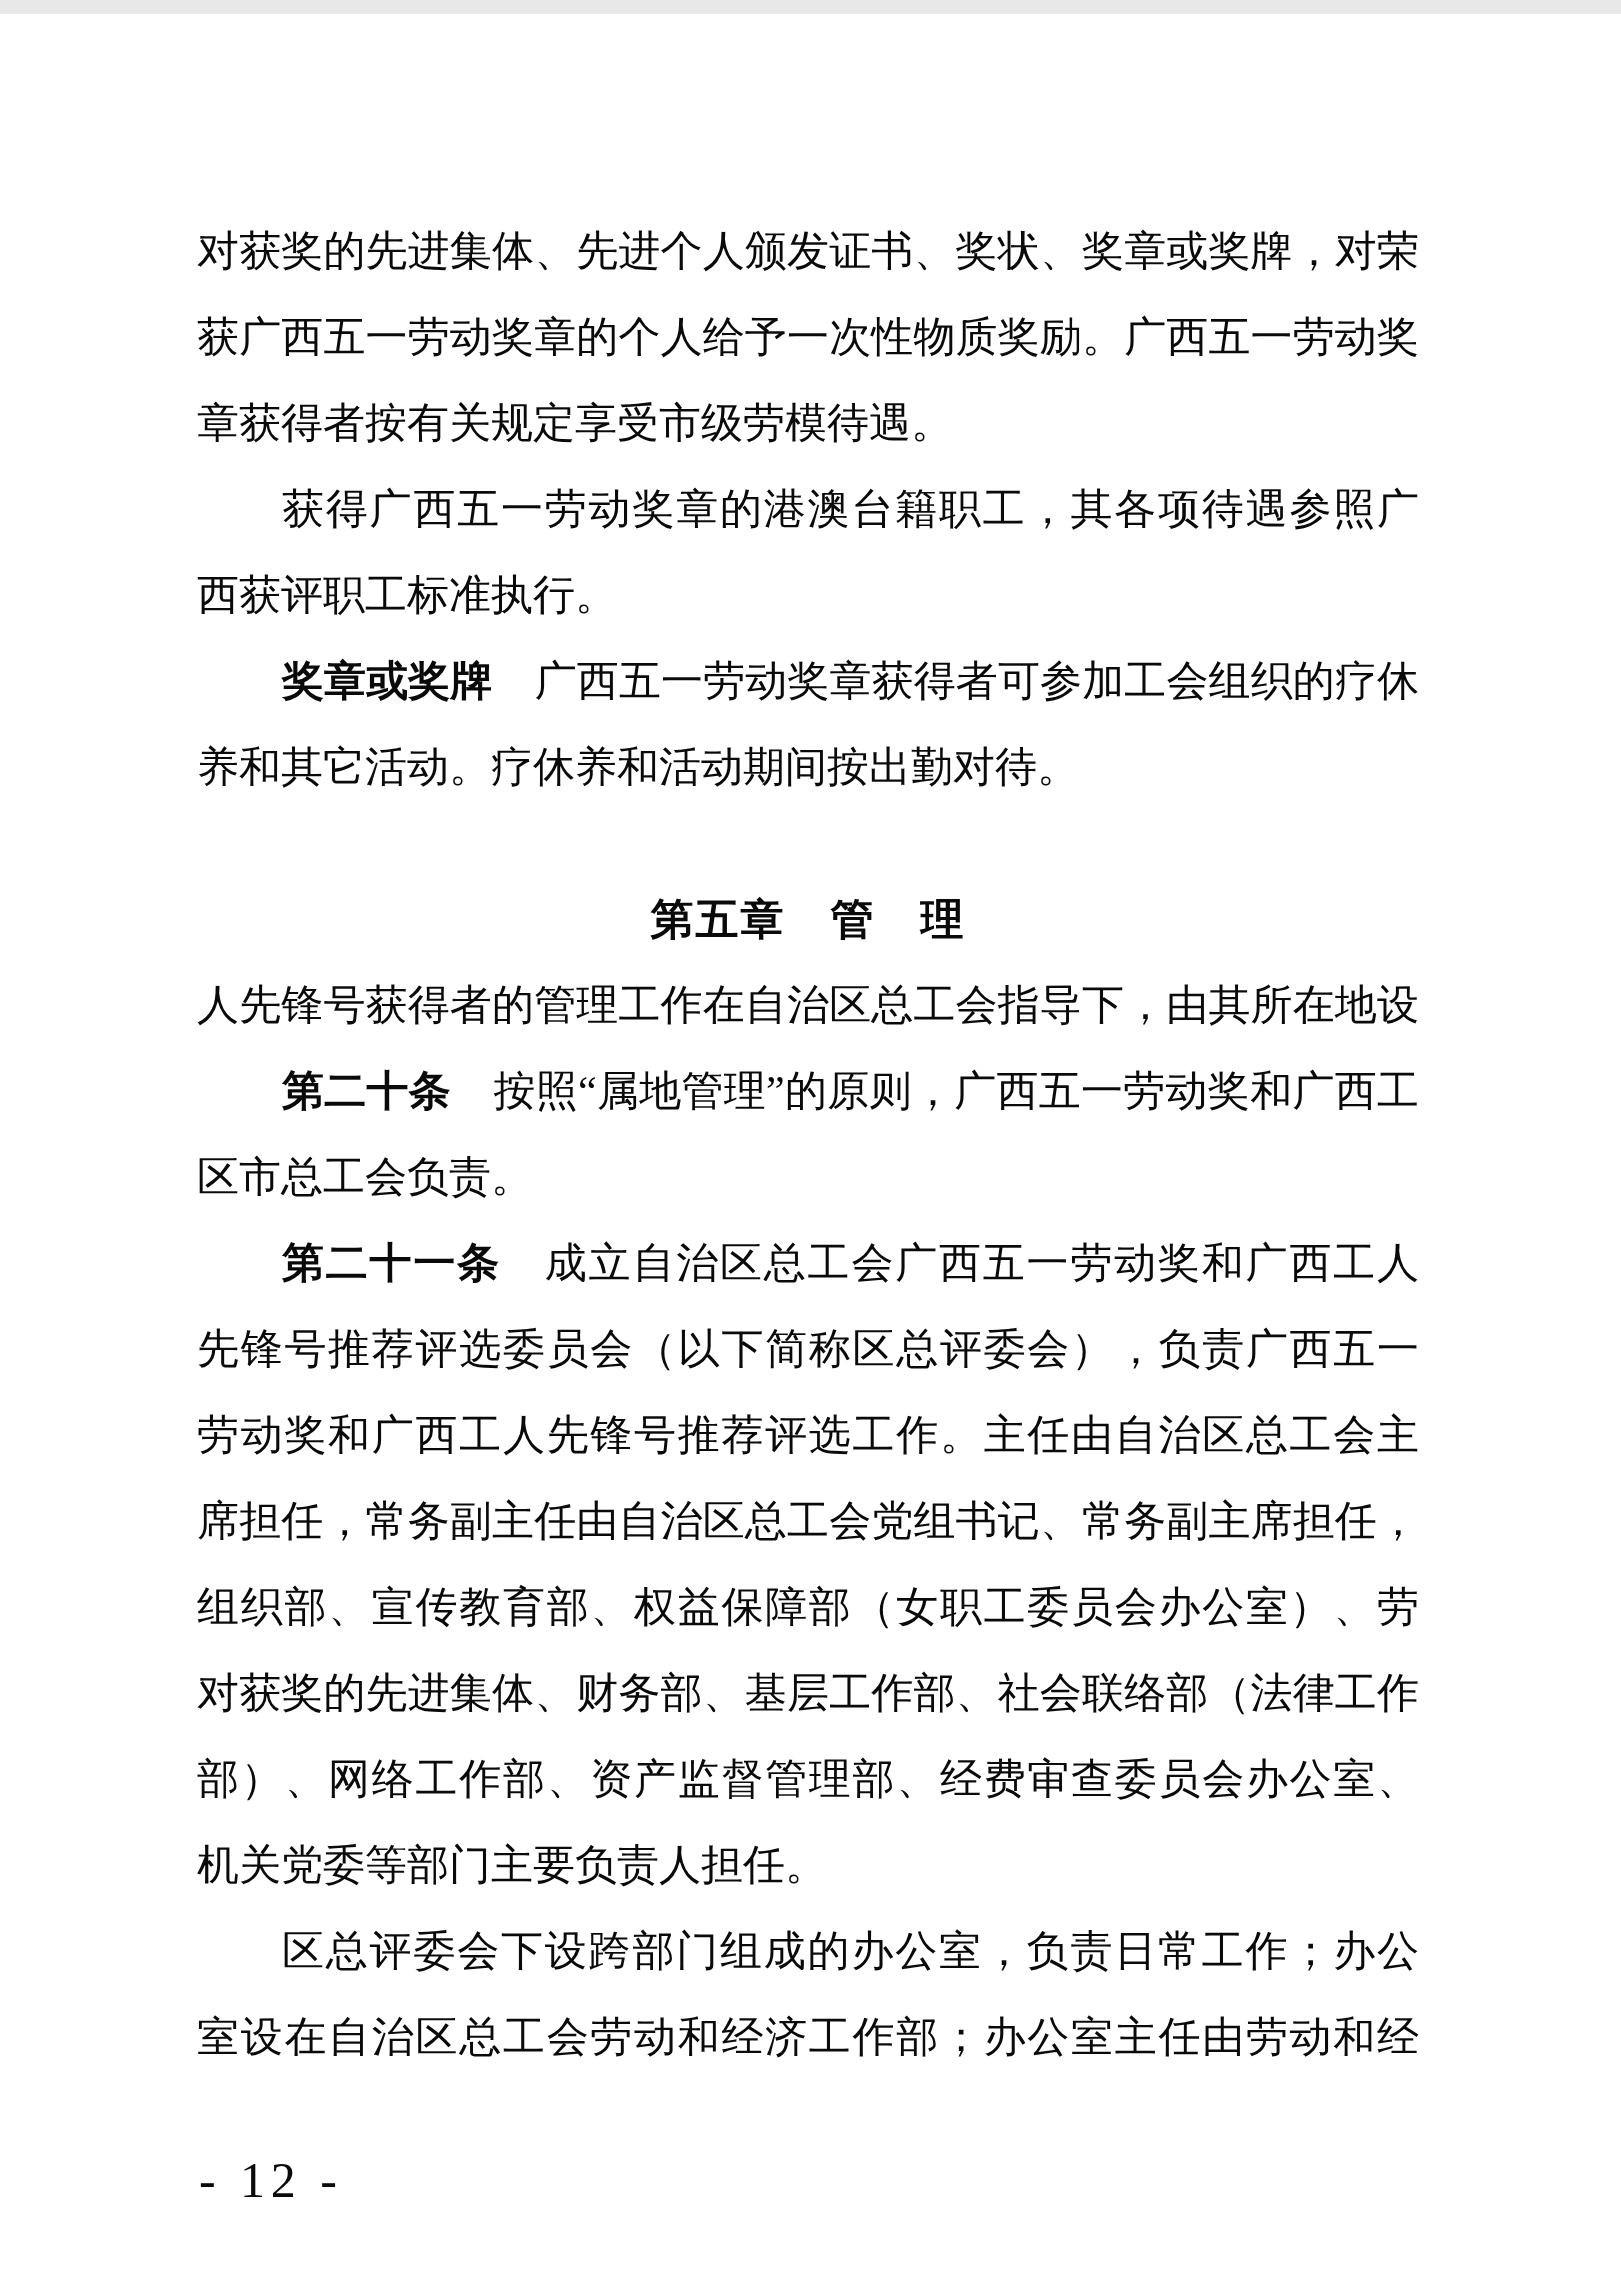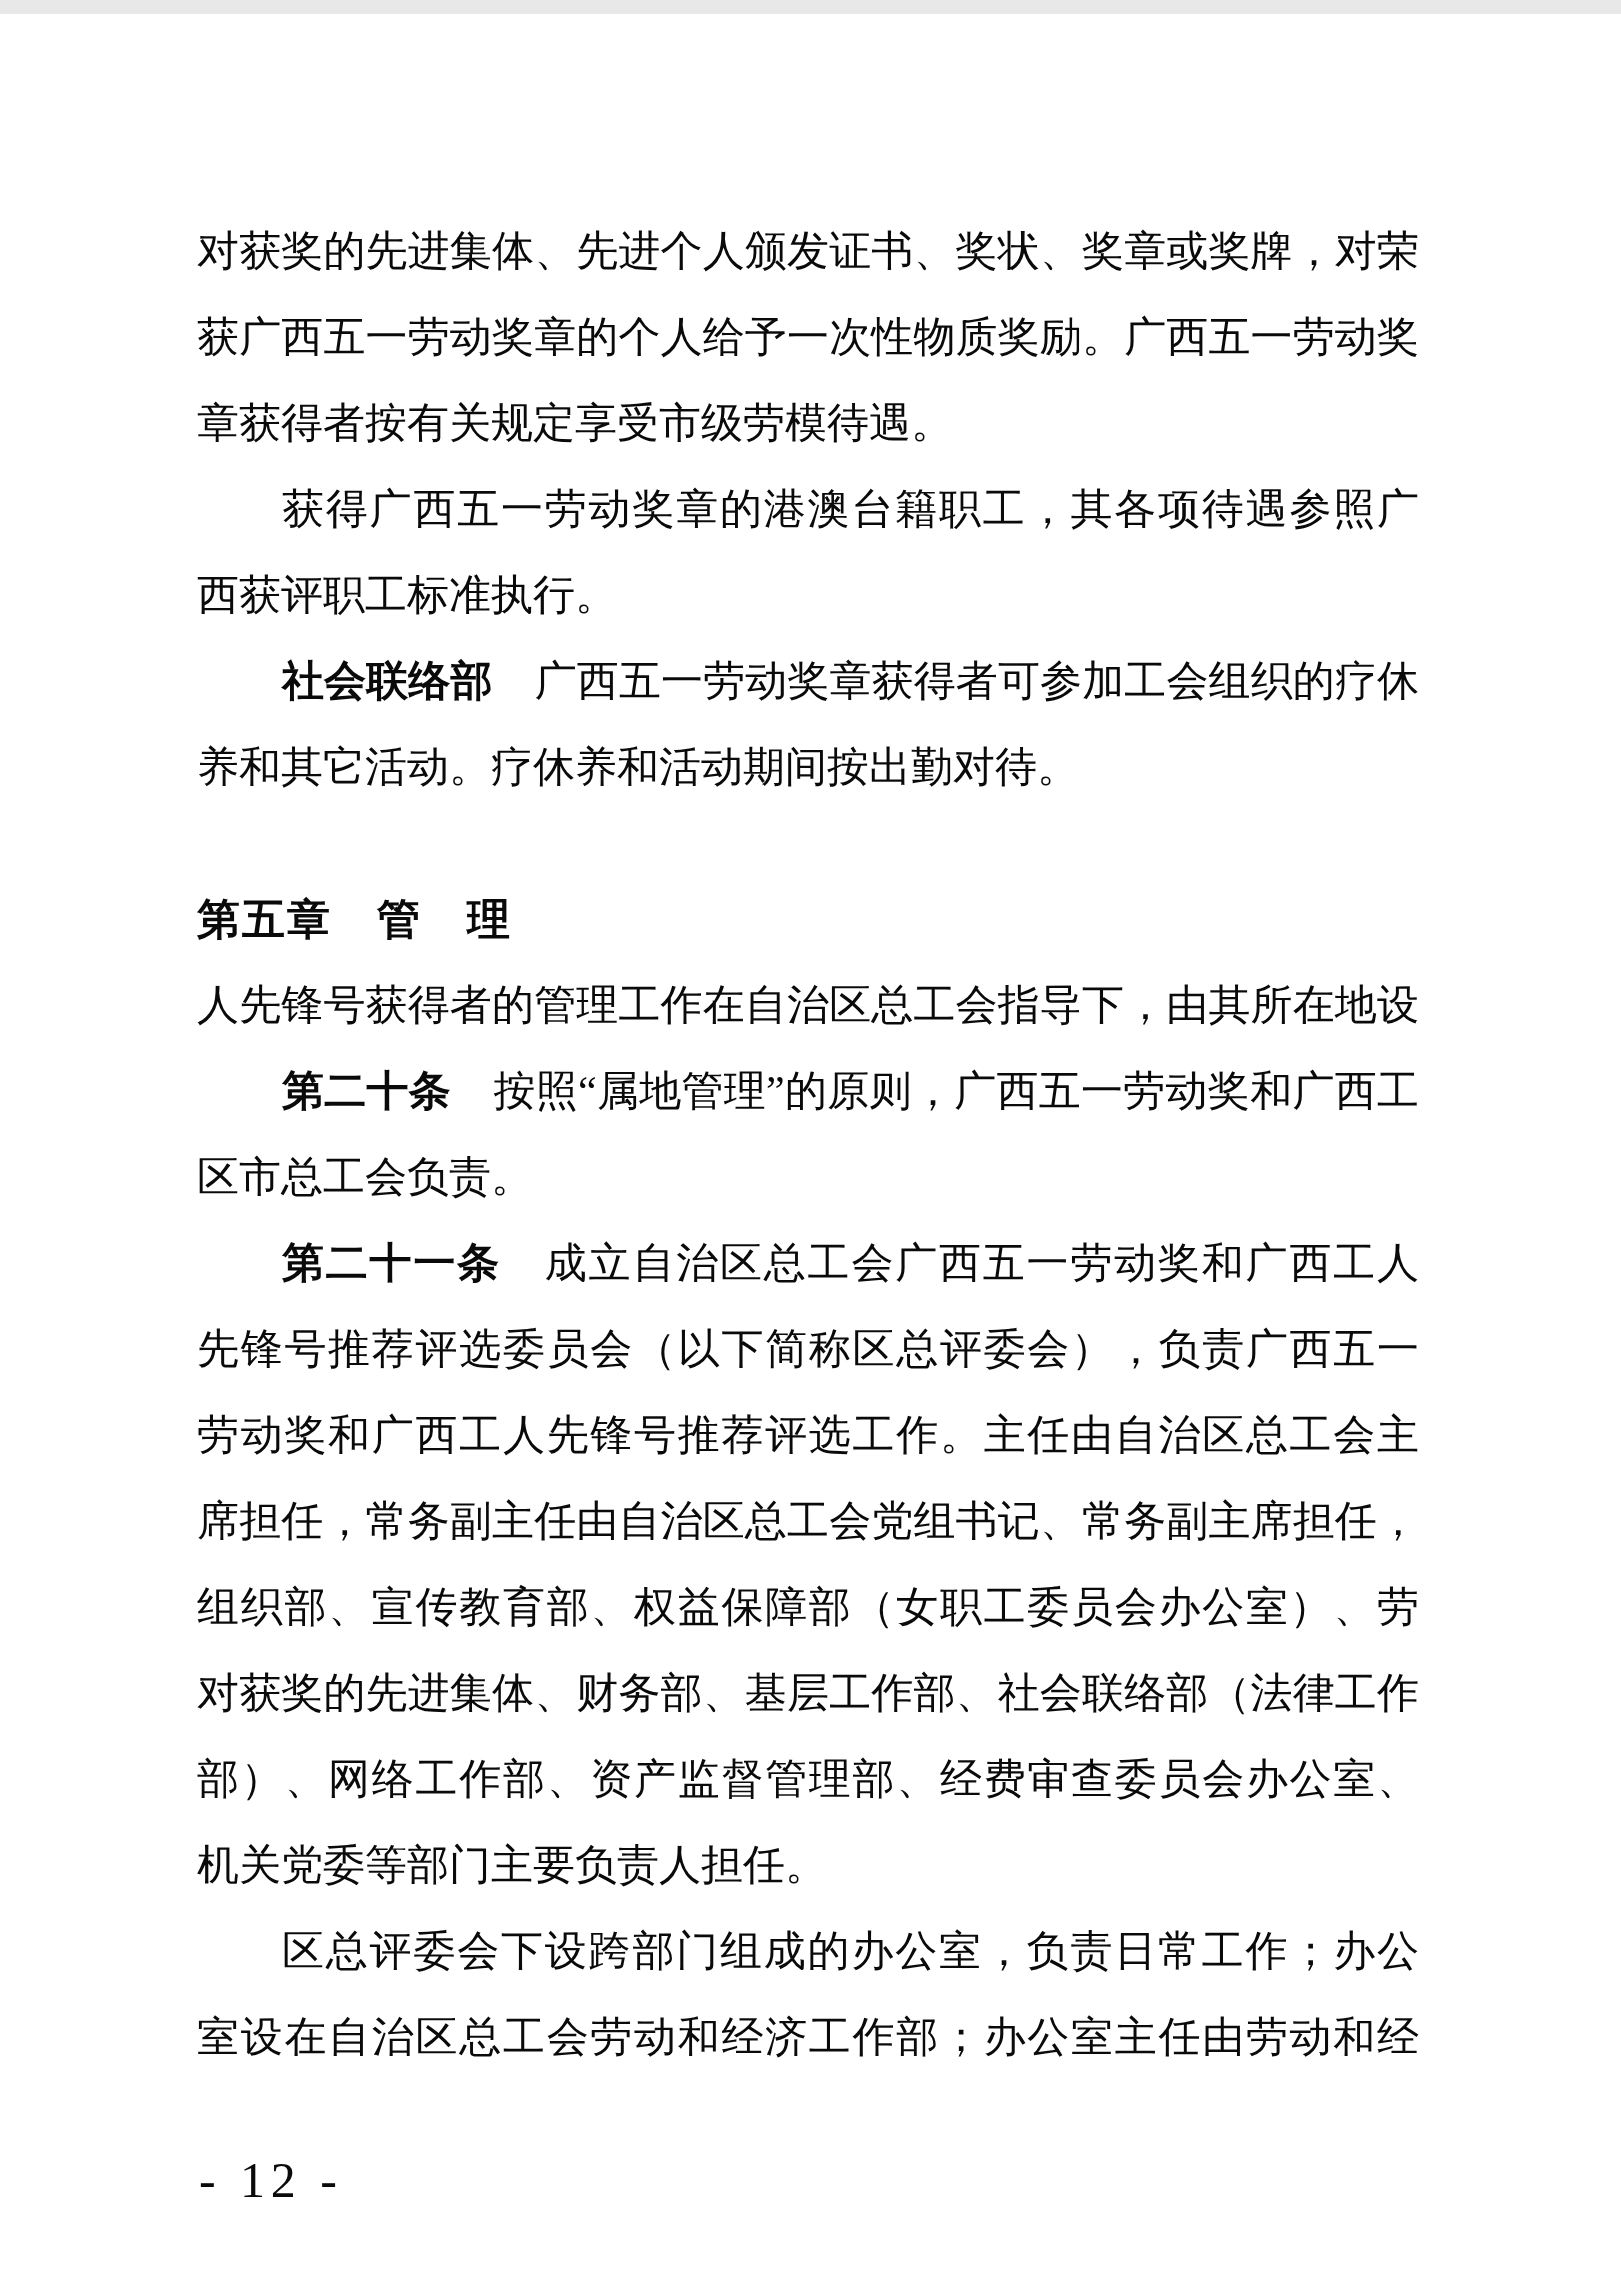--- a/index.html
+++ b/index.html
@@ -42,20 +42,21 @@
     text-align: right;
   }
   .seg.bold {
     font-family: "Liberation Sans", "DejaVu Sans", sans-serif;
     font-weight: 700;
   }
   .chapter-heading {
     height: 86px;
     line-height: 86px;
     margin-top: 66px;
+    text-align: center;
     font-family: "Liberation Sans", "DejaVu Sans", sans-serif;
     font-weight: 700;
     font-size: 43px;
     letter-spacing: 2px;
   }
   .page-number {
     position: absolute;
     left: 199px;
     top: 2137px;
     font-family: "Liberation Serif", "DejaVu Serif", serif;
@@ -66,21 +67,21 @@
 </head>
 <body>
 
 <div class="page">
   <div class="text-block">
       <div class="line justify"><span class="seg">对获奖的先进集体、先进个人颁发证书、奖状、奖章或奖牌，对荣</span></div>
       <div class="line justify"><span class="seg">获广西五一劳动奖章的个人给予一次性物质奖励。广西五一劳动奖</span></div>
       <div class="line"><span class="seg">章获得者按有关规定享受市级劳模待遇。</span></div>
       <div class="line indent justify"><span class="seg">获得广西五一劳动奖章的港澳台籍职工，其各项待遇参照广</span></div>
       <div class="line"><span class="seg">西获评职工标准执行。</span></div>
-      <div class="line indent justify"><span class="seg bold">社会联络部</span><span class="seg">　广西五一劳动奖章获得者可参加工会组织的疗休</span></div>
+      <div class="line indent justify"><span class="seg bold">奖章或奖牌</span><span class="seg">　广西五一劳动奖章获得者可参加工会组织的疗休</span></div>
       <div class="line"><span class="seg">养和其它活动。疗休养和活动期间按出勤对待。</span></div>
       <div class="chapter-heading">第五章　管　理</div>
       <div class="line justify"><span class="seg">人先锋号获得者的管理工作在自治区总工会指导下，由其所在地设</span></div>
       <div class="line indent justify"><span class="seg bold">第二十条</span><span class="seg">　按照“属地管理”的原则，广西五一劳动奖和广西工</span></div>
       <div class="line"><span class="seg">区市总工会负责。</span></div>
       <div class="line indent justify"><span class="seg bold">第二十一条</span><span class="seg">　成立自治区总工会广西五一劳动奖和广西工人</span></div>
       <div class="line justify"><span class="seg">先锋号推荐评选委员会（以下简称区总评委会），负责广西五一</span></div>
       <div class="line justify"><span class="seg">劳动奖和广西工人先锋号推荐评选工作。主任由自治区总工会主</span></div>
       <div class="line justify"><span class="seg">席担任，常务副主任由自治区总工会党组书记、常务副主席担任，</span></div>
       <div class="line justify"><span class="seg">组织部、宣传教育部、权益保障部（女职工委员会办公室）、劳</span></div>

